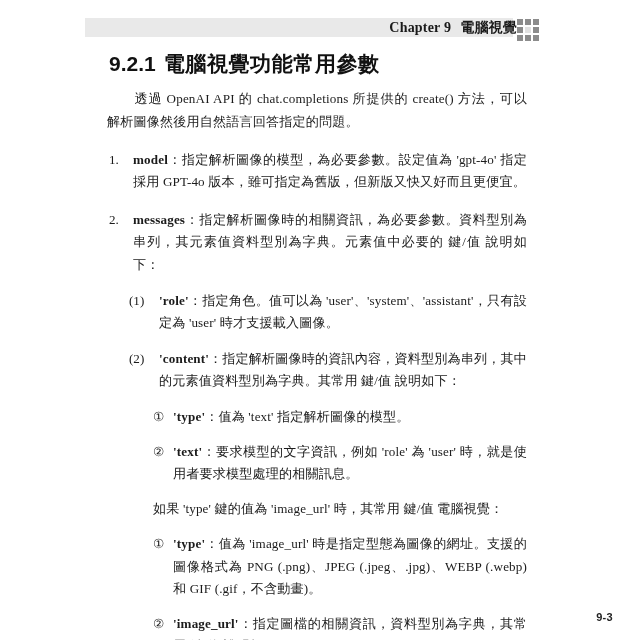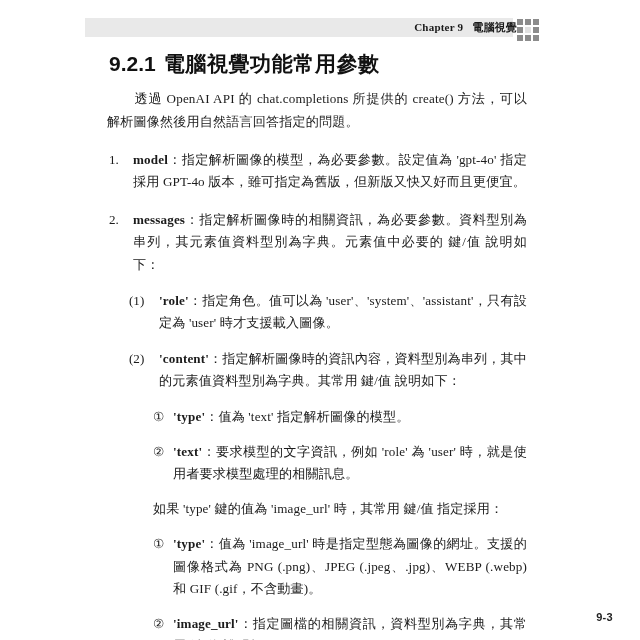--- a/index.html
+++ b/index.html
@@ -31,21 +31,21 @@
     width: 428px;
     height: 19px;
     background: #e9e9e9;
   }
   .header-text {
     position: absolute;
     right: 123px;
     top: 1px;
     height: 15px;
     line-height: 17px;
-    font-size: 11px;
+    font-size: 14px;
     font-weight: bold;
     color: #1a1a1a;
     white-space: nowrap;
     letter-spacing: 0.2px;
   }
   .header-chapter {
     margin-right: 9px;
   }
   .header-dots {
     position: absolute;
@@ -226,21 +226,21 @@
   <div class="lvl3">
     <span class="mk">①</span>
     <div class="li-body"><b class="kw">'type'</b><span>：值為 'text' 指定解析圖像的模型。</span></div>
   </div>
 
   <div class="lvl3">
     <span class="mk">②</span>
     <div class="li-body"><b class="kw">'text'</b><span>：要求模型的文字資訊，例如 'role' 為 'user' 時，就是使用者要求模型處理的相關訊息。</span></div>
   </div>
 
-  <div class="blk note">如果 'type' 鍵的值為 'image_url' 時，其常用 鍵/值 指定採用：</div>
+  <div class="blk note">如果 'type' 鍵的值為 'image_url' 時，其常用 鍵/值 電腦視覺：</div>
 
   <div class="lvl3">
     <span class="mk">①</span>
     <div class="li-body"><b class="kw">'type'</b><span>：值為 'image_url' 時是指定型態為圖像的網址。支援的圖像格式為 PNG (.png)、JPEG (.jpeg、.jpg)、WEBP (.webp) 和 GIF (.gif，不含動畫)。</span></div>
   </div>
 
   <div class="lvl3">
     <span class="mk">②</span>
     <div class="li-body"><b class="kw">'image_url'</b><span>：指定圖檔的相關資訊，資料型別為字典，其常用 鍵/值 說明如下：</span></div>
   </div>

